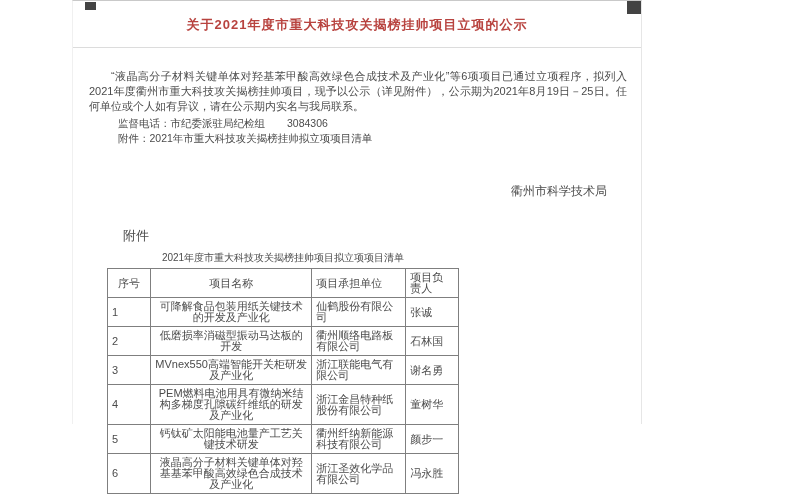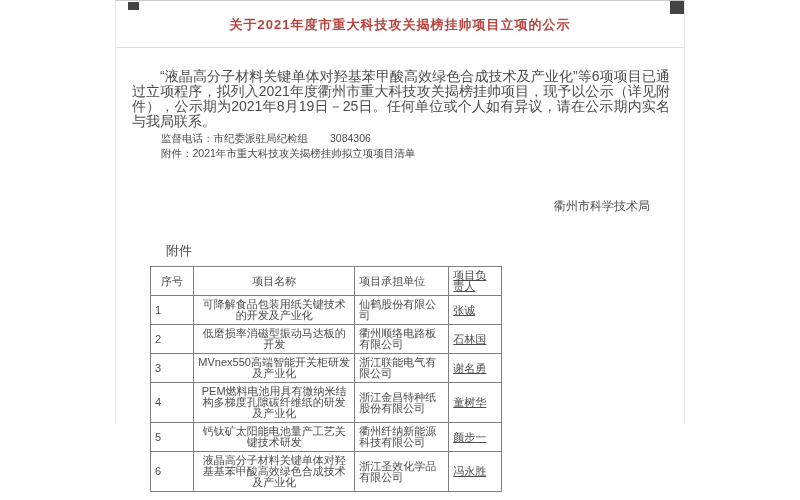--- a/index.html
+++ b/index.html
@@ -12,21 +12,21 @@
     width: 800px;
     height: 500px;
     overflow: hidden;
     position: relative;
   }
   .sheet {
     position: relative;
     box-sizing: border-box;
     width: 570px;
     height: 424px;
-    margin-left: 115px;
+    margin-left: 72px;
     background: #ffffff;
     border-top: 1px solid #c9c9c9;
     border-left: 1px solid #f0f0f0;
     border-right: 1px solid #e6e6e6;
   }
   .artifact-tl {
     position: absolute; left: 12px; top: 1px;
     width: 11px; height: 8px; background: #434343;
   }
   .artifact-tr {
@@ -42,21 +42,21 @@
     color: #b8433f;
   }
   .divider {
     margin: 13px 0 0 0;
     border: none;
     border-top: 1px solid #dcdcdc;
     height: 0;
   }
   .body-par {
     margin: 21px 14px 0 16px;
-    font-size: 14px;
+    font-size: 11px;
     line-height: 15px;
     color: #4b4b4b;
     text-indent: 2em;
     text-align: justify;
   }
   .info-lines {
     margin-top: 2px;
     padding-left: 45px;
     font-size: 10.5px;
     line-height: 15px;
@@ -102,21 +102,21 @@
     line-height: 11px;
     font-weight: normal;
     vertical-align: middle;
     word-break: break-all;
   }
   table.project-table thead th { height: 14px; }
   table.project-table tbody td { height: 18px; }
   .col-seq   { width: 11%; }
   .col-name  { width: 48%; text-align: center; }
   .col-unit  { width: 27%; }
-  .col-lead  { width: 14%; text-decoration: underline; }
+  .col-lead  { width: 14%; }
   th.col-seq, th.col-name { text-align: center; }
   th.col-unit, th.col-lead { text-align: left; }
   td { text-align: left; }
 </style>
 </head>
 <body>
 
 <div class="sheet">
   <div class="artifact-tl"></div>
   <div class="artifact-tr"></div>
@@ -133,20 +133,21 @@
     <div>附件：2021年市重大科技攻关揭榜挂帅拟立项项目清单</div>
   </div>
 
   <div class="signature">
     <div>衢州市科学技术局</div>
   </div>
 
   <div class="appendix-label">附件</div>
 
   <div class="table-area">
+    <div class="table-title">2021年度市重大科技攻关揭榜挂帅项目拟立项项目清单</div>
     <table class="project-table">
       <thead>
         <tr>
           <th class="col-seq">序号</th>
           <th class="col-name">项目名称</th>
           <th class="col-unit">项目承担单位</th>
           <th class="col-lead">项目负责人</th>
         </tr>
       </thead>
       <tbody>

